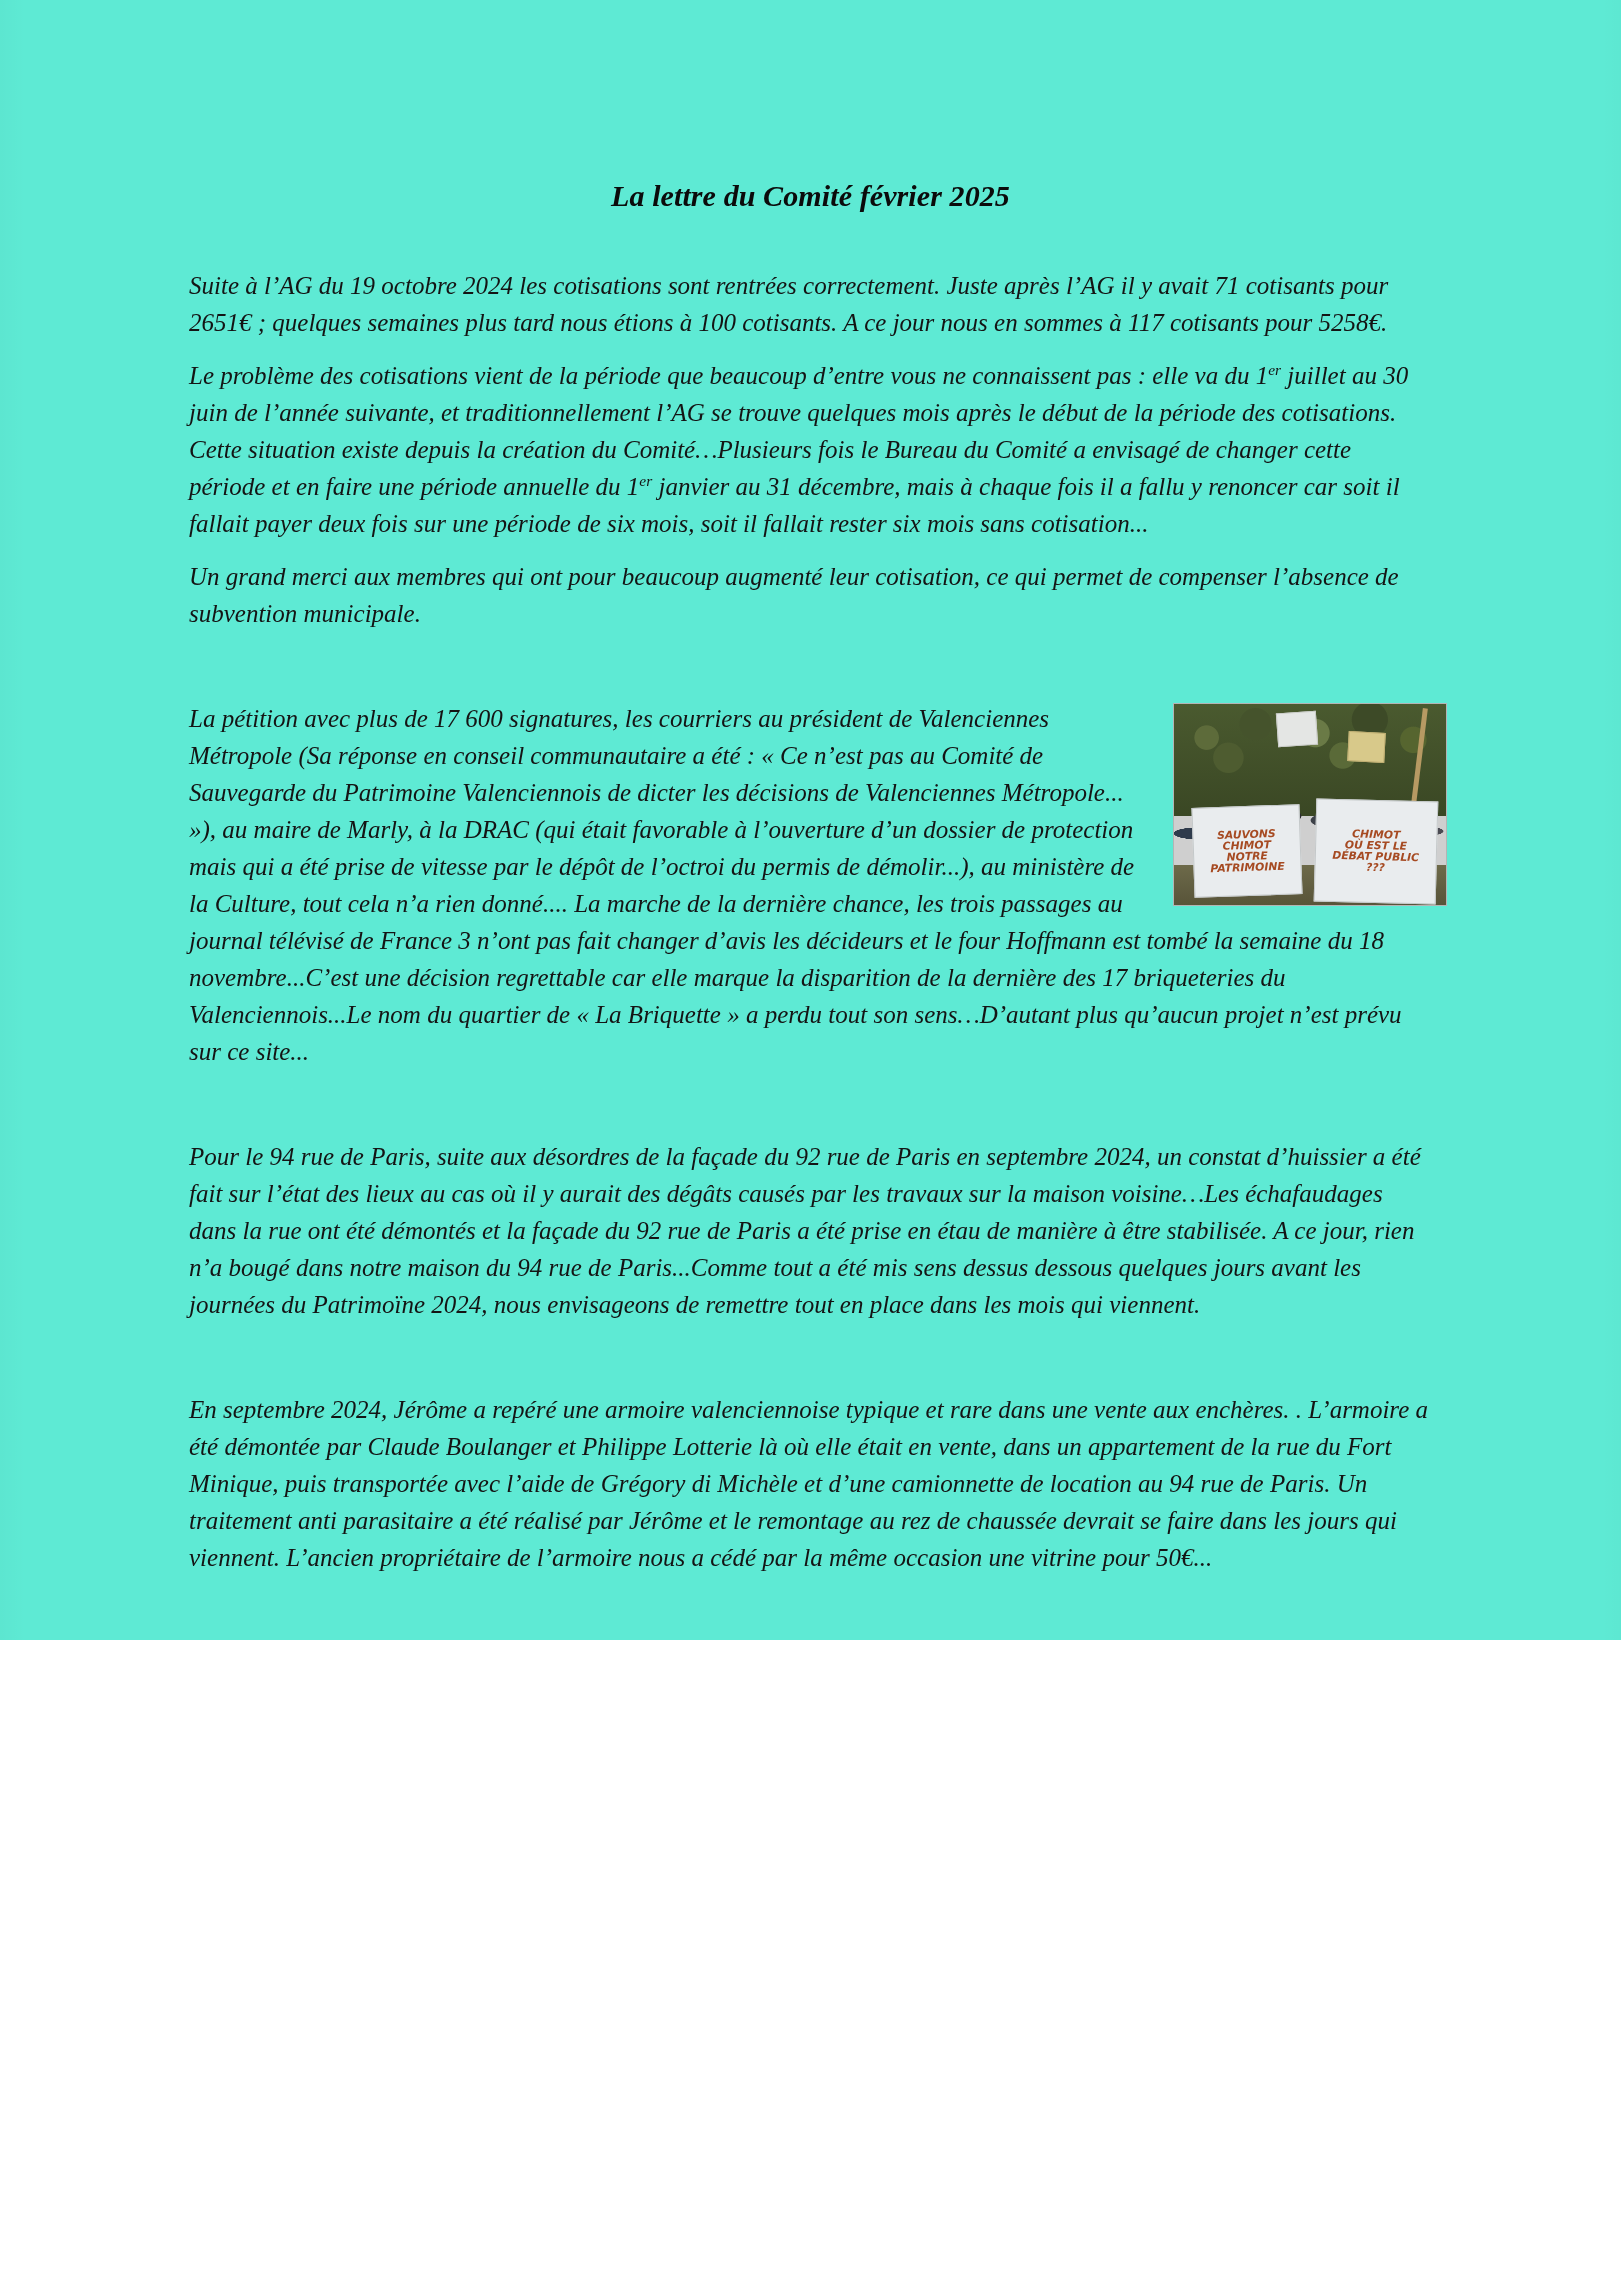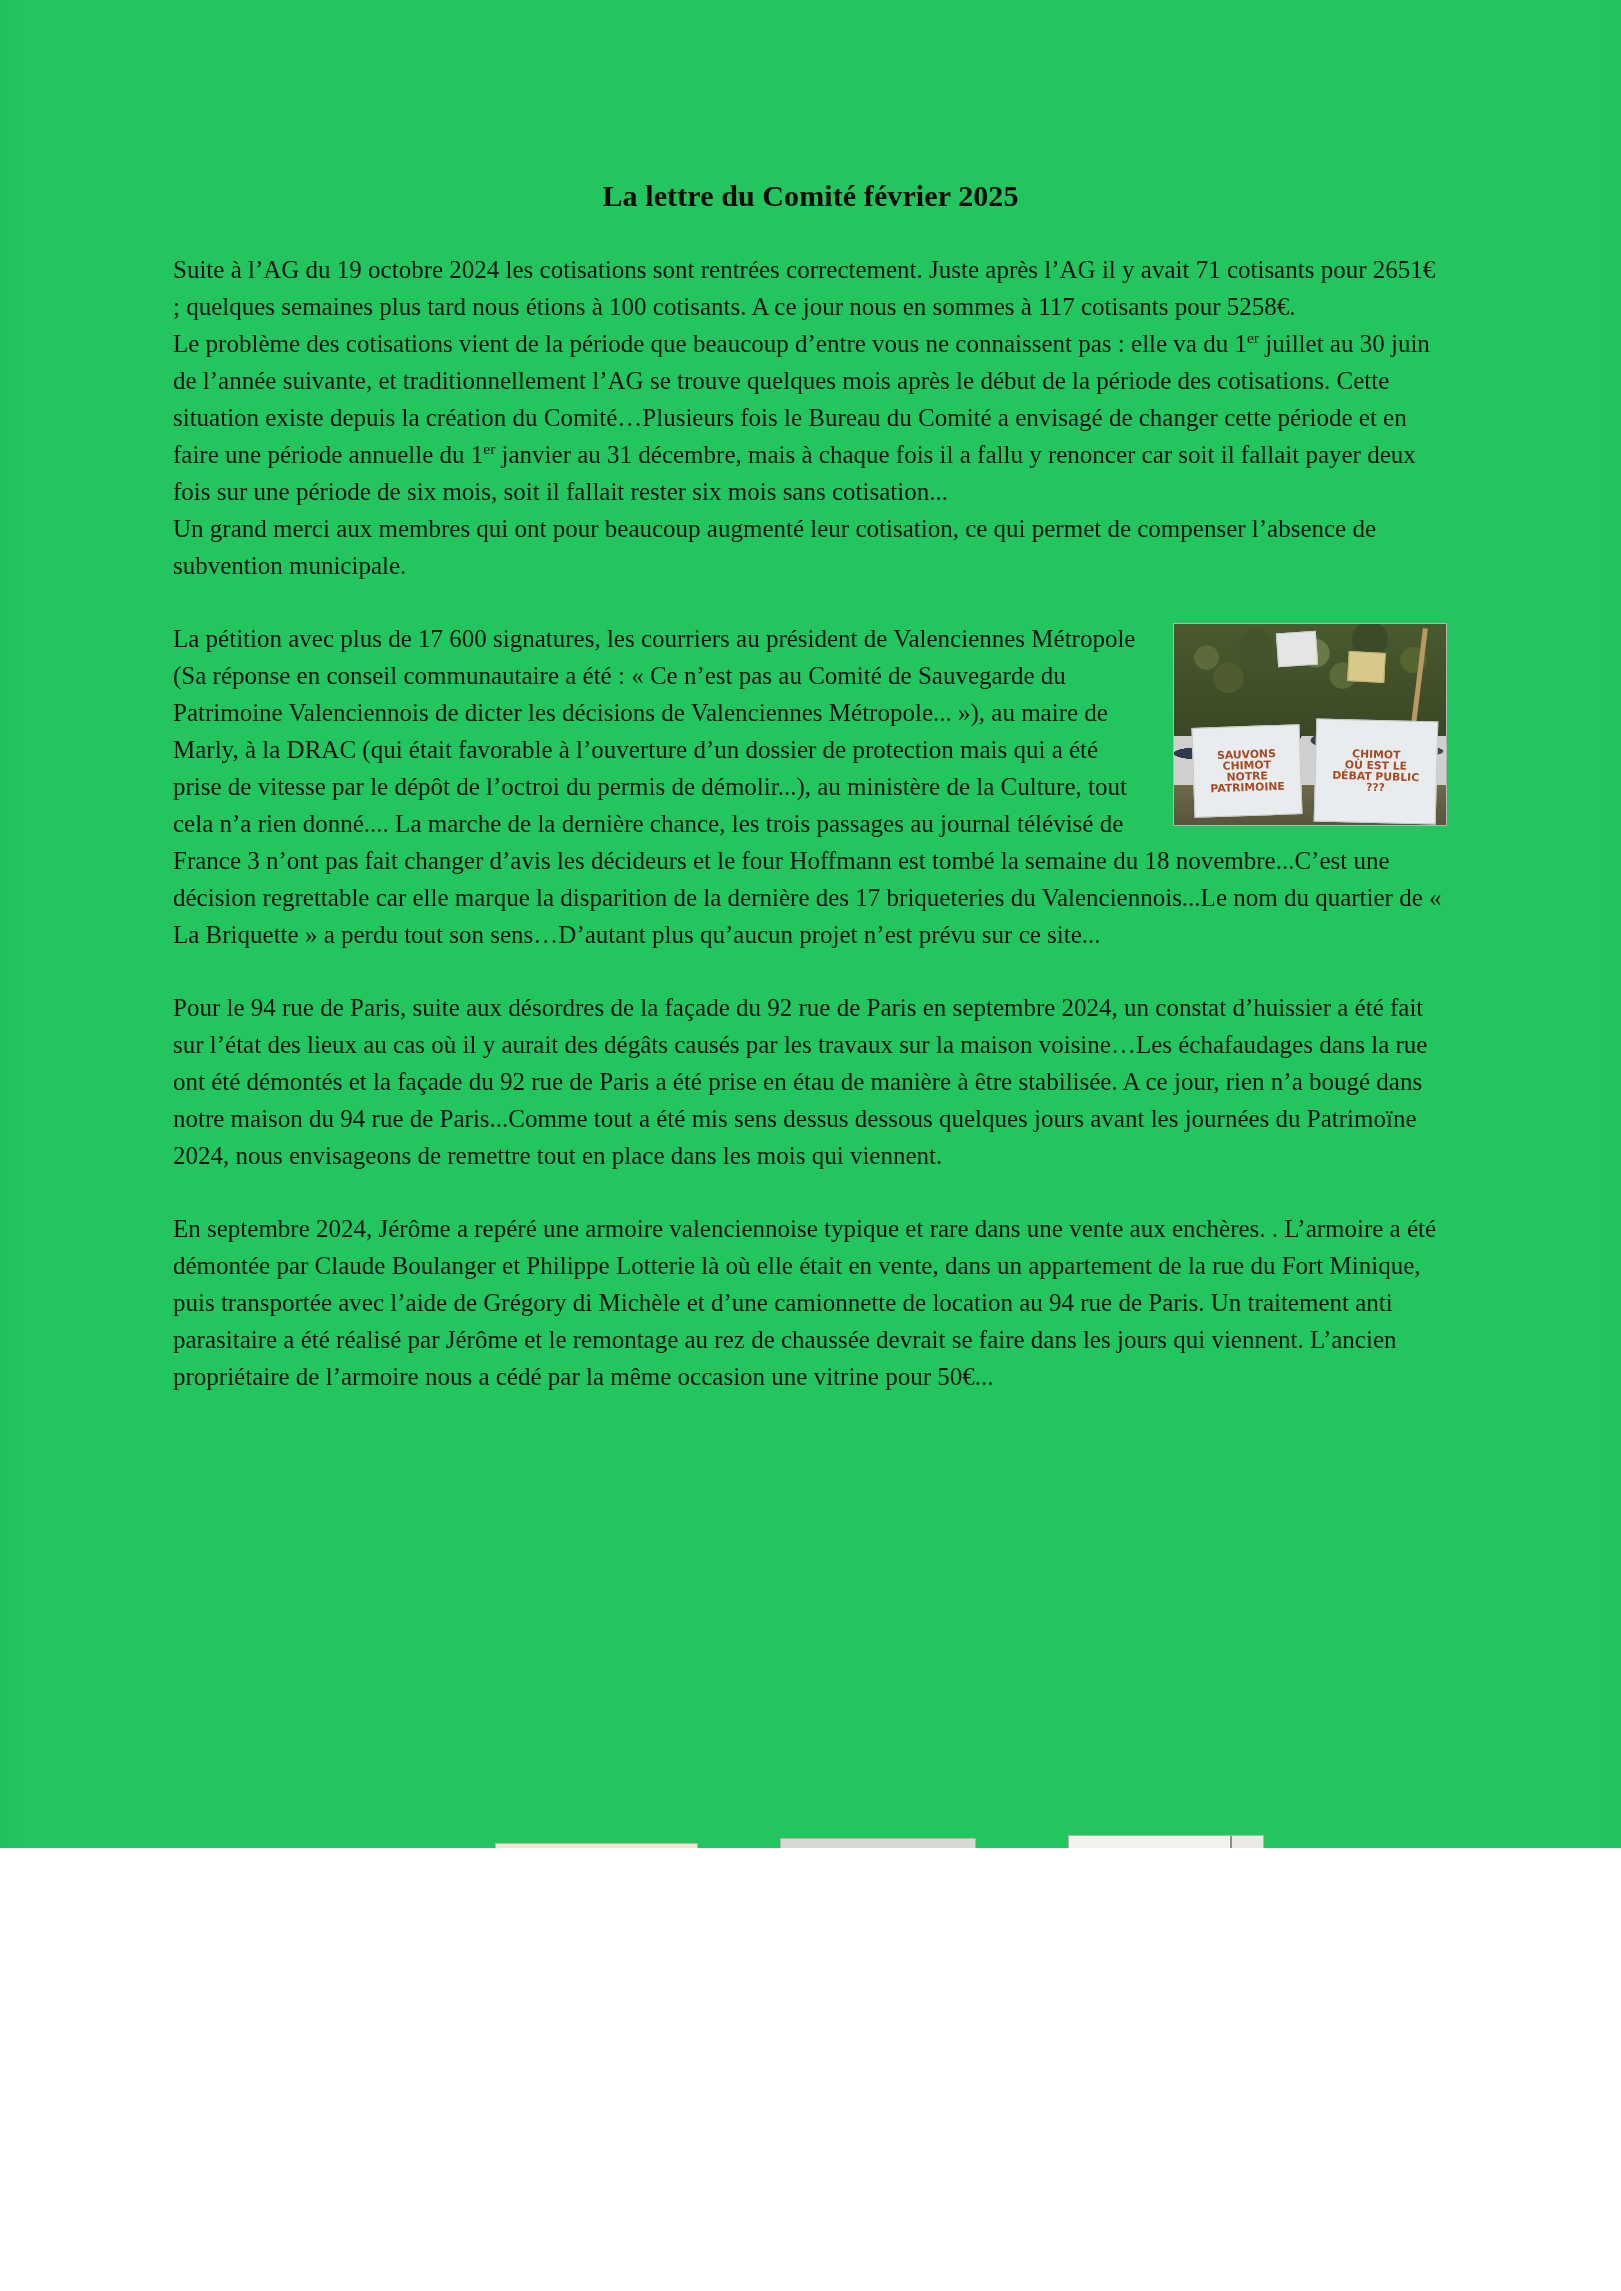--- a/index.html
+++ b/index.html
@@ -8,24 +8,25 @@
     padding: 0;
     background: #ffffff;
   }
   body {
     font-family: "Liberation Serif", "DejaVu Serif", serif;
     color: #111111;
   }
   .page {
     position: relative;
     width: 1621px;
-    height: 1848px;
+    height: 1640px;
     margin: 0 auto;
-    background: #22c55e;
+    background: #5eead4;
     overflow: hidden;
+    font-style: italic;
   }
   
   .scan-tint {
     position: absolute;
     inset: 0;
     pointer-events: none;
     background:
       linear-gradient(to right, rgba(0,0,0,0.018) 0px, rgba(0,0,0,0) 25.5px),
       linear-gradient(to left,  rgba(0,0,0,0.012) 0px, rgba(0,0,0,0) 19.6px);
   }
@@ -44,21 +45,21 @@
     position: absolute;
     left: 173px;
     top: 251px;
     width: 1274px;
     font-size: 25px;
     line-height: 37px;
     text-align: left;
     color: #141414;
   }
   .para {
-    margin: 0;
+    margin: 16px;
   }
   .gap-md { height: 36px; }
 
   
   .block-wrap { position: relative; }
 
   .photo {
     background: #cfcfcf;
     border: 1px solid #b4b4b4;
     overflow: hidden;

